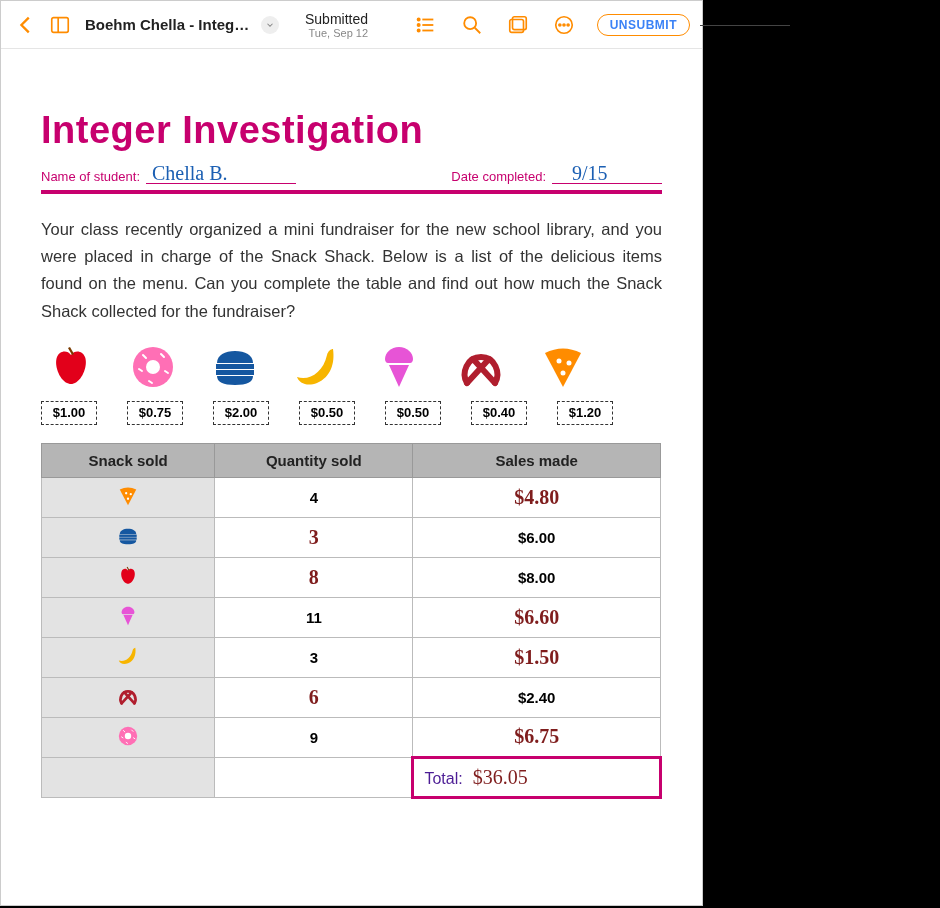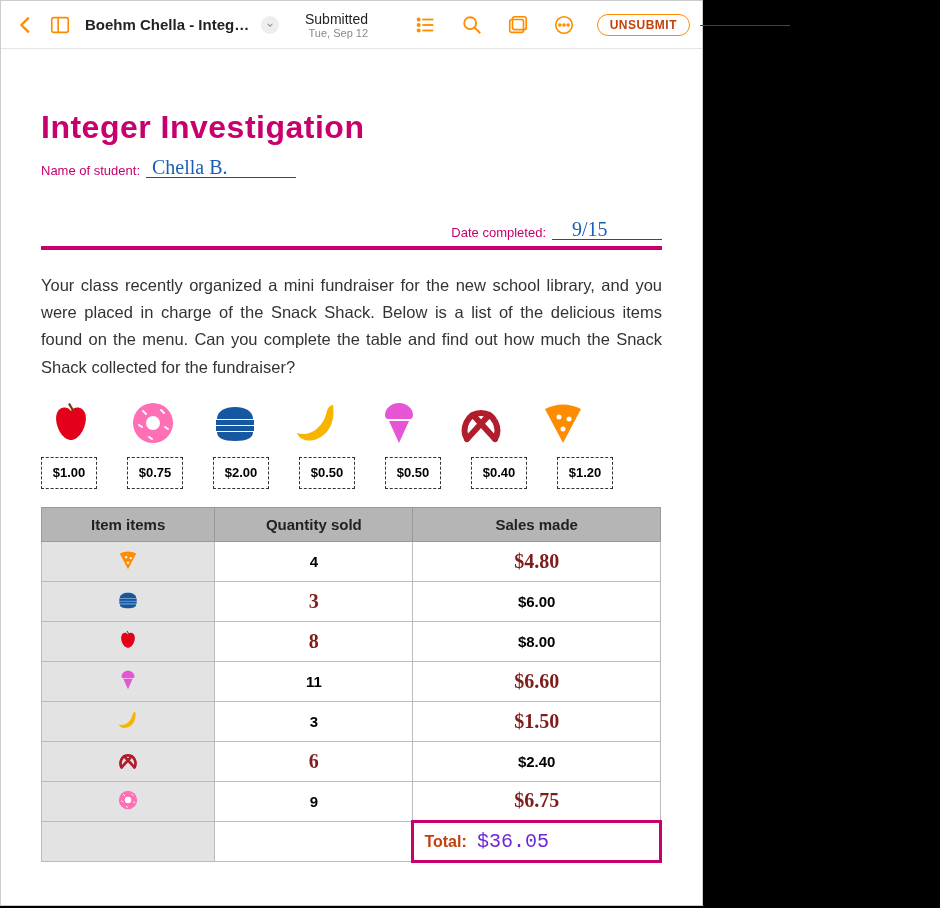--- a/index.html
+++ b/index.html
@@ -49,21 +49,21 @@
   }
   .submit-block {
     text-align: right; margin-left: 18px; margin-right: 4px;
     flex: 0 0 auto;
   }
   .submit-label { font-size: 14px; color: #222; }
   .submit-date { font-size: 11px; color: #888; }
   .tb-right { display: flex; align-items: center; gap: 20px; margin-left: auto; }
   .unsubmit-btn {
     border: 1.5px solid #ff8c00;
-    color: #c2410c;
+    color: #3b82f6;
     border-radius: 14px;
     padding: 3px 12px;
     font-size: 12px;
     font-weight: 600;
     letter-spacing: 0.5px;
     background: #fff;
     cursor: pointer;
   }
   
   .callout-line {
@@ -72,31 +72,30 @@
     width: 90px; height: 1px;
     background: #444;
   }
 
   
   .doc {
     padding: 60px 40px 20px 40px;
   }
   .doc-heading {
     color: #c7006e;
-    font-size: 32px;
+    font-size: 38px;
     font-weight: 800;
     letter-spacing: 0.5px;
     margin-bottom: 10px;
   }
   .meta-row {
     display: flex; gap: 40px; 
     border-bottom: 4px solid #c7006e;
     padding-bottom: 6px;
     margin-bottom: 22px;
-    flex-direction: column;
   }
   .meta-field {
     display: flex; align-items: flex-end; gap: 6px;
     color: #c7006e; font-size: 13px; font-weight: 400;
   }
   .meta-line {
     border-bottom: 1px solid #c7006e;
     min-width: 150px; height: 22px;
     position: relative;
   }
@@ -117,21 +116,21 @@
     display: flex; gap: 30px; align-items: flex-end;
     margin-bottom: 10px;
     padding-left: 4px;
   }
   .snack { width: 52px; display: flex; flex-direction: column; align-items: center; }
   .snack svg { width: 48px; height: 48px; }
   .price-row {
     display: flex; gap: 30px; padding-left: 0px; margin-bottom: 18px;
   }
   .price-box {
-    width: 56px; height: 32px;
+    width: 56px; height: 24px;
     border: 1.2px dashed #333;
     font-size: 13px; font-weight: 600;
     display: flex; align-items: center; justify-content: center;
   }
   
   table.sales {
     width: 100%; border-collapse: collapse;
     font-size: 15px;
   }
   table.sales th {
@@ -150,22 +149,22 @@
   .hw-cell {
     font-family: "Bradley Hand", "Comic Sans MS", cursive;
     color: #7f1d1d; font-size: 20px; font-weight: 400;
   }
   .mini-icon svg { width: 22px; height: 22px; }
   .total-cell {
     border: 3px solid #c7006e !important;
     text-align: left !important;
     padding-left: 10px;
   }
-  .total-label { font-weight: 700; color:#c2410c; font-size:16px; }
-  .total-val { font-family: Liberation Mono, monospace; color:#6d28d9; font-size:20px; margin-left:6px; font-weight: 400;}
+  .total-label { font-weight: 400; color:#4c1d95; font-size:16px; }
+  .total-val { font-family: Liberation Serif, serif; color:#7f1d1d; font-size:20px; margin-left:6px; font-weight: 400;}
 </style>
 </head>
 <body>
 
 <div class="app-window">
 
   <div class="toolbar">
     <div class="tb-icon">
       <svg viewBox="0 0 24 24" fill="none" stroke="currentColor" stroke-width="2.5">
           <polyline points="15 4 7 12 15 20"></polyline>
@@ -304,21 +303,21 @@
         <div class="price-box">$2.00</div>
         <div class="price-box">$0.50</div>
         <div class="price-box">$0.50</div>
         <div class="price-box">$0.40</div>
         <div class="price-box">$1.20</div>
       </div>
 
     <table class="sales">
       <thead>
         <tr>
-          <th>Item items</th>
+          <th>Snack sold</th>
           <th>Quantity sold</th>
           <th>Sales made</th>
         </tr>
       </thead>
       <tbody id="table-body">
           <tr>
             <td><span class="mini-icon"><svg viewBox="0 0 48 48">
                   <path fill="#ff8c00" d="M24 44L6 10c12-6 24-6 36 0z"></path>
                   <circle cx="20" cy="18" r="2.5" fill="#fff"></circle>
                   <circle cx="30" cy="20" r="2.5" fill="#fff"></circle>

